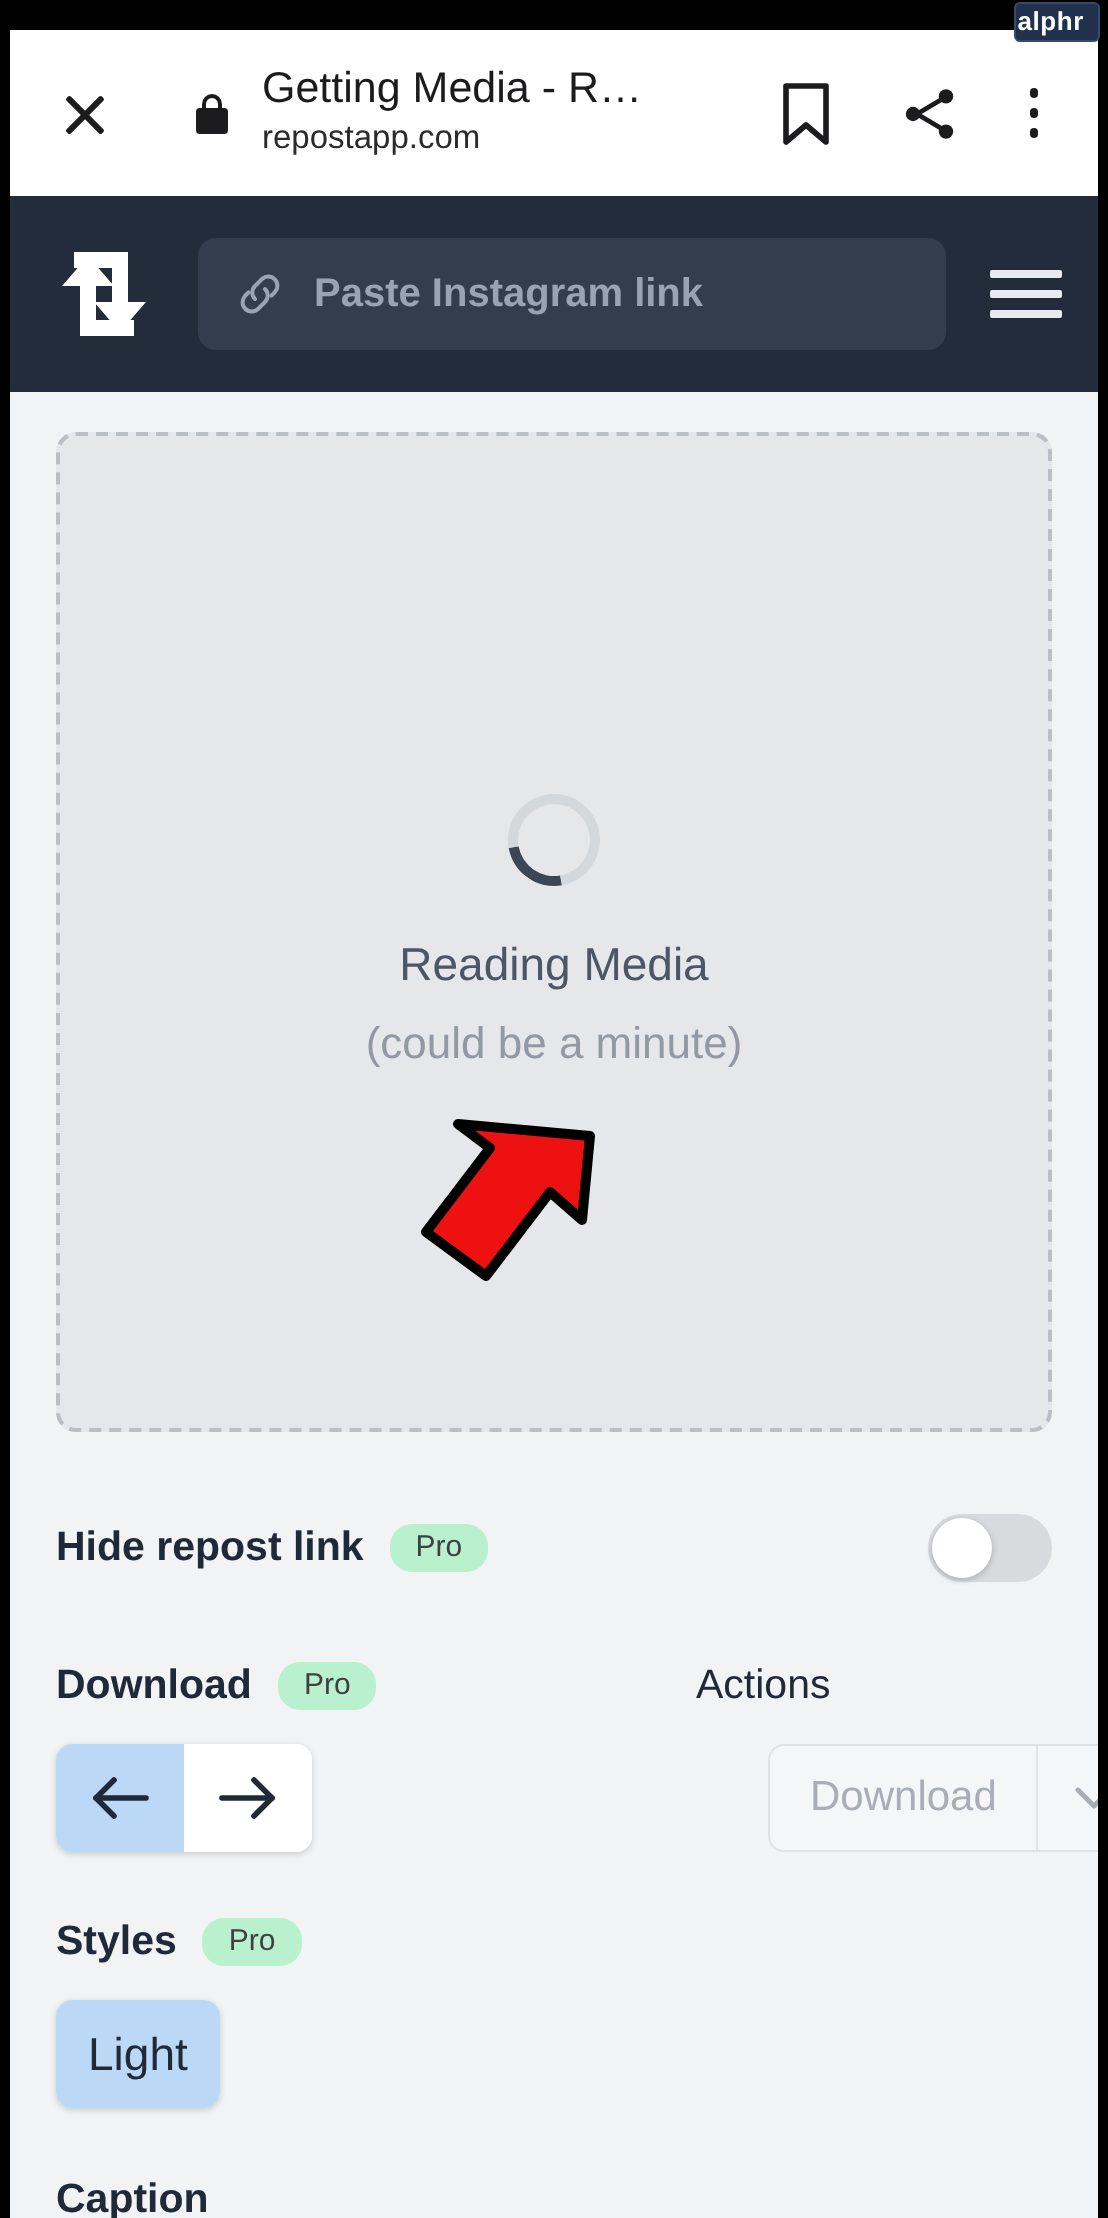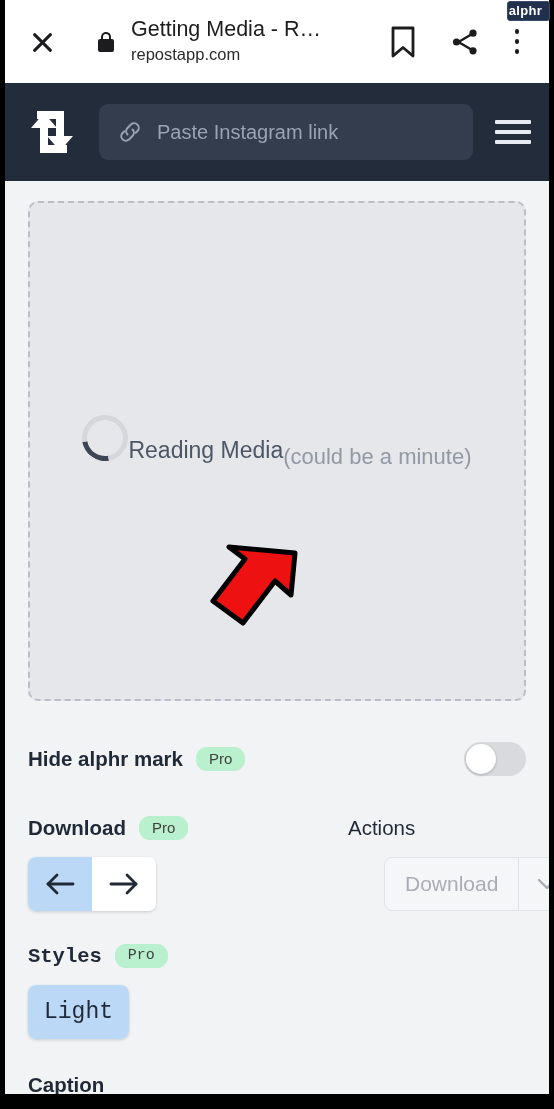--- a/index.html
+++ b/index.html
@@ -32,21 +32,21 @@
     letter-spacing: 0.3px;
     padding: 2px 7px 3px 1px;
     border-radius: 3px;
     line-height: 1;
     border: 1px solid #38496b;
   }
 
   #screen {
     position: absolute;
     left: 5px;
-    top: 0;
+    top: 15px;
     width: 544px;
     height: 1094px;
     background: #f2f3f5;
     overflow: hidden;
   }
 
   
   #browser-bar {
     height: 83px;
     background: #ffffff;
@@ -158,20 +158,21 @@
     flex: 1 1 auto;
     margin-left: 22px;
     margin-right: 22px;
     height: 56px;
     background: #333d4e;
     border-radius: 9px;
     display: flex;
     align-items: center;
     padding: 0 18px;
     min-width: 0;
+    font-weight: bold;
   }
   #link-icon { width: 26px; height: 26px; flex: 0 0 auto; }
   #link-placeholder {
     margin-left: 14px;
     font-size: 20px;
     color: #9aa3b2;
     white-space: nowrap;
     overflow: hidden;
   }
 
@@ -198,21 +199,21 @@
     height: calc(1094px - 83px - 98px);
     position: relative;
   }
 
   #media-placeholder {
     height: 500px;
     border: 2px dashed #b9bec7;
     border-radius: 10px;
     background: #e5e7ea;
     display: flex;
-    flex-direction: row;
+    flex-direction: column;
     align-items: center;
     justify-content: center;
     position: relative;
   }
 
   #spinner {
     width: 46px;
     height: 46px;
     border-radius: 50%;
     border: 5px solid #d4d7dc;
@@ -330,21 +331,21 @@
   }
   #download-caret {
     width: 56px;
     height: 52px;
     border-left: 1px solid #dfe2e7;
     display: flex;
     align-items: center;
     justify-content: center;
   }
 
-  #styles-section { margin-top: 33px; font-family: Liberation Mono, monospace; }
+  #styles-section { margin-top: 33px; }
 
   #caption-section {
     margin-top: 34px;
     font-size: 20.5px;
     font-weight: bold;
     color: #1f2937;
   }
 </style>
 </head>
 <body>
@@ -427,21 +428,21 @@
 
         <div id="red-arrow">
           <svg width="96" height="86" viewBox="0 0 96 86" aria-hidden="true">
             <path d="M88 6 L84 48 L68 34 L36 76 L6 54 L38 12 L22 0 Z" transform="translate(2,4)" fill="#ee1111" stroke="#000000" stroke-width="5" stroke-linejoin="round"></path>
           </svg>
         </div>
       </div>
 
       <div class="row" id="hide-repost-row">
         <div class="label-group">
-          <span class="section-label">Hide alphr mark</span>
+          <span class="section-label">Hide repost link</span>
           <span class="pro-badge">Pro</span>
         </div>
         <div id="hide-repost-toggle">
           <div class="knob"></div>
         </div>
       </div>
 
       <div id="mid-section">
 
         <div id="positions-col">

